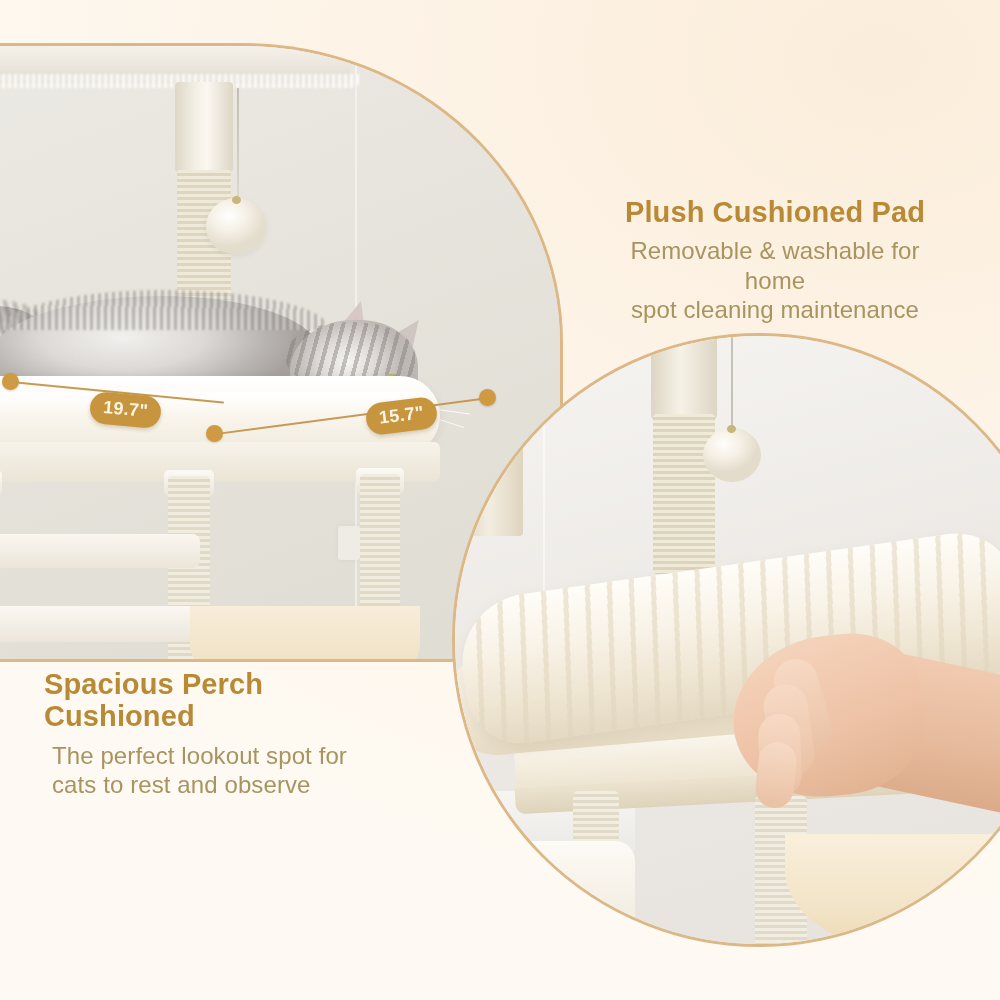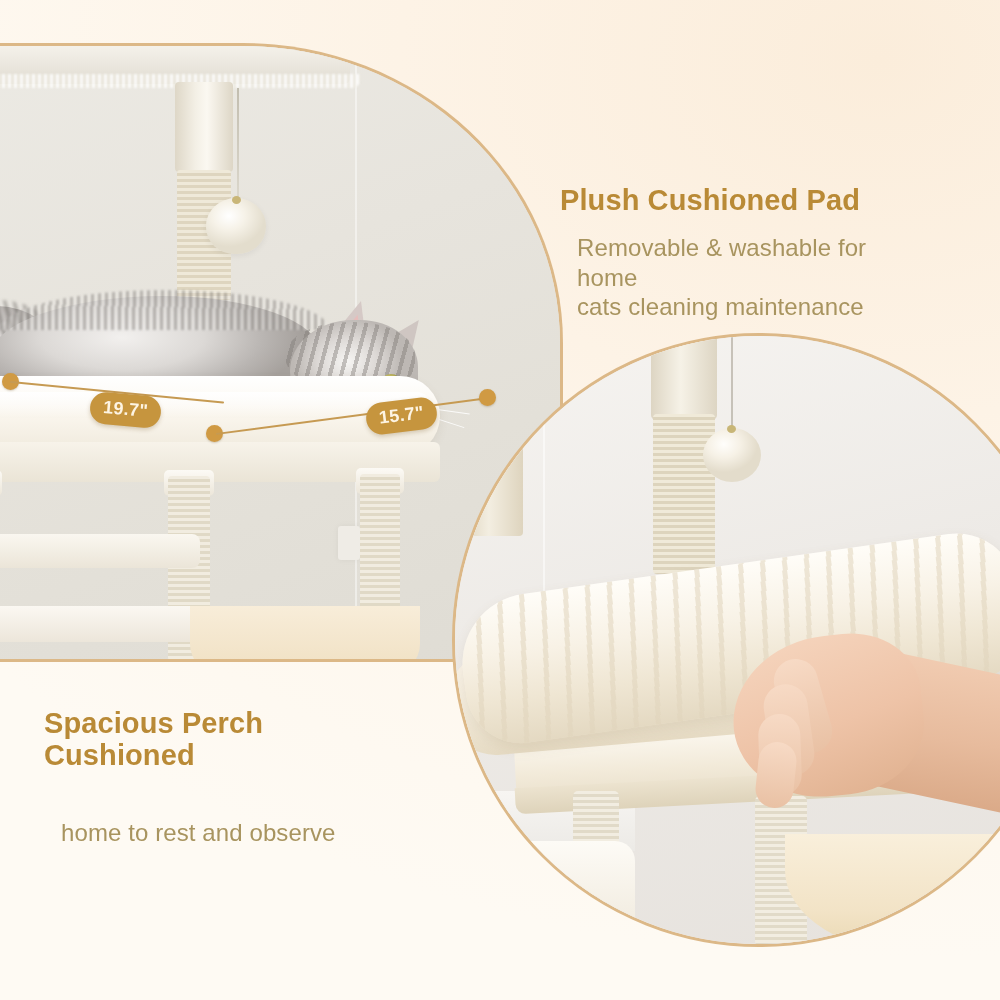--- a/index.html
+++ b/index.html
@@ -403,43 +403,43 @@
   .f1 { right: 238px; top: 322px; width: 44px; height: 96px; transform: rotate(-16deg); }
   .f2 { right: 252px; top: 348px; width: 44px; height: 92px; transform: rotate(-8deg); }
   .f3 { right: 262px; top: 378px; width: 42px; height: 82px; transform: rotate(-2deg); }
   .f4 { right: 268px; top: 406px; width: 38px; height: 66px; transform: rotate(6deg); }
 
   
   .text-block { position: absolute; }
 
   .tb-right {
     right: 10px;
-    top: 184px;
+    top: 196px;
     width: 430px;
-    text-align: left;
+    text-align: center;
   }
   .tb-left {
     left: 44px;
-    top: 707px;
+    top: 668px;
     width: 400px;
     text-align: left;
   }
   .feature-title {
     font-size: 29px;
     font-weight: bold;
     color: #b98a36;
     line-height: 1.12;
     margin: 0 0 4px 0;
     letter-spacing: .1px;
   }
   .feature-desc {
     font-size: 24px;
     color: #a8945f;
     line-height: 1.22;
-    margin: 17px;
+    margin: 8px;
     letter-spacing: .1px;
   }
 </style>
 </head>
 <body>
 
 <div id="page">
 
   <div class="panel-tl">
     <div class="photo">
@@ -529,28 +529,28 @@
       <div class="finger f3"></div>
       <div class="finger f4"></div>
     </div>
   </div>
 
   <div class="text-block tb-right">
     <h2 class="feature-title">Plush Cushioned Pad</h2>
     <p class="feature-desc">
       <span>Removable &amp; washable for</span><br>
       <span>home</span><br>
-      <span>cats cleaning maintenance</span>
+      <span>spot cleaning maintenance</span>
     </p>
   </div>
 
   <div class="text-block tb-left">
     <h2 class="feature-title">
       <span>Spacious Perch</span><br>
       <span>Cushioned</span>
     </h2>
     <p class="feature-desc">
-      <br>
-      <span>home to rest and observe</span>
+      <span>The perfect lookout spot for</span><br>
+      <span>cats to rest and observe</span>
     </p>
   </div>
 
 </div>
 
 </body></html>

